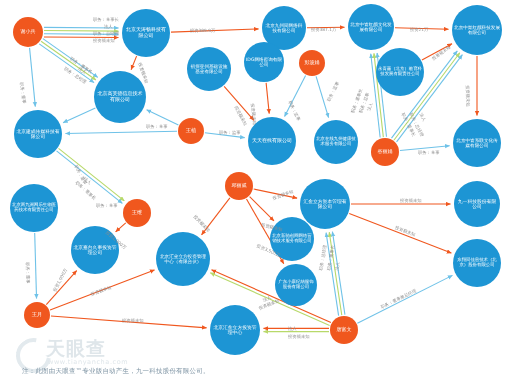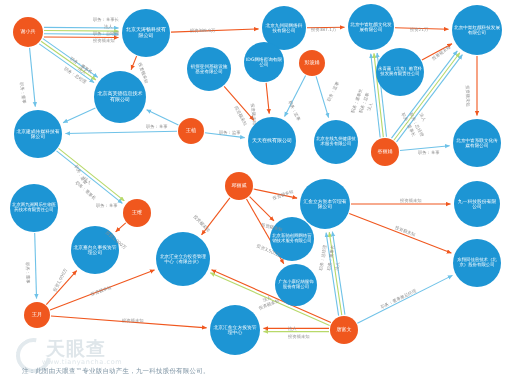--- a/index.html
+++ b/index.html
@@ -24,21 +24,21 @@
     transform-origin:0 0;
     pointer-events:none;
   }
   #wm-text{
     position:absolute;left:46px;top:336px;
     font-size:19px;font-weight:bold;color:#dfe6ea;letter-spacing:1px;
     font-family:"DejaVu Sans","Liberation Sans",sans-serif;
     text-align:center;
   }
   #wm-url{
-    position:absolute;left:42px;top:358px;
+    position:absolute;left:48px;top:358px;
     font-size:6.5px;color:#dfe6ea;letter-spacing:.6px;
   }
   #wm-ring{
     position:absolute;left:16px;top:338px;width:27px;height:27px;
     border:4px solid #e3eaee;border-radius:50%;
     border-right-color:transparent;transform:rotate(-35deg);
   }
   #footnote{
     position:absolute;left:22px;top:367px;
     font-size:6.5px;color:#7d93a3;letter-spacing:.2px;

